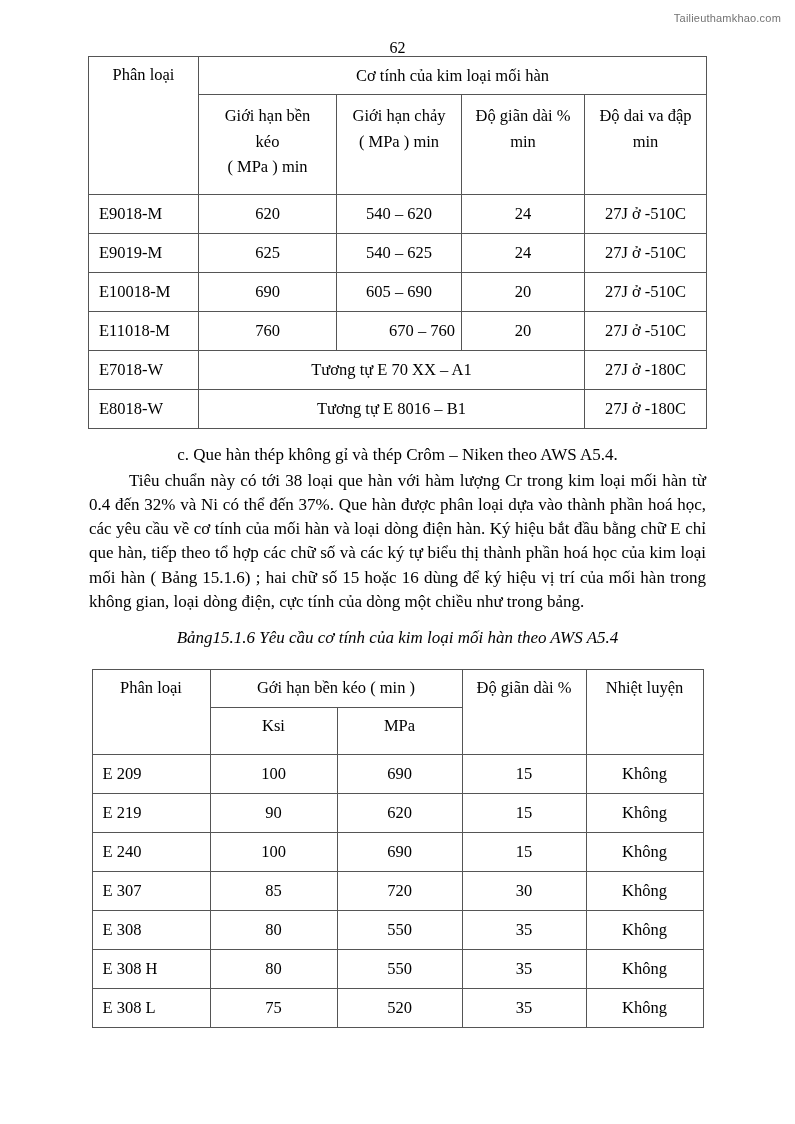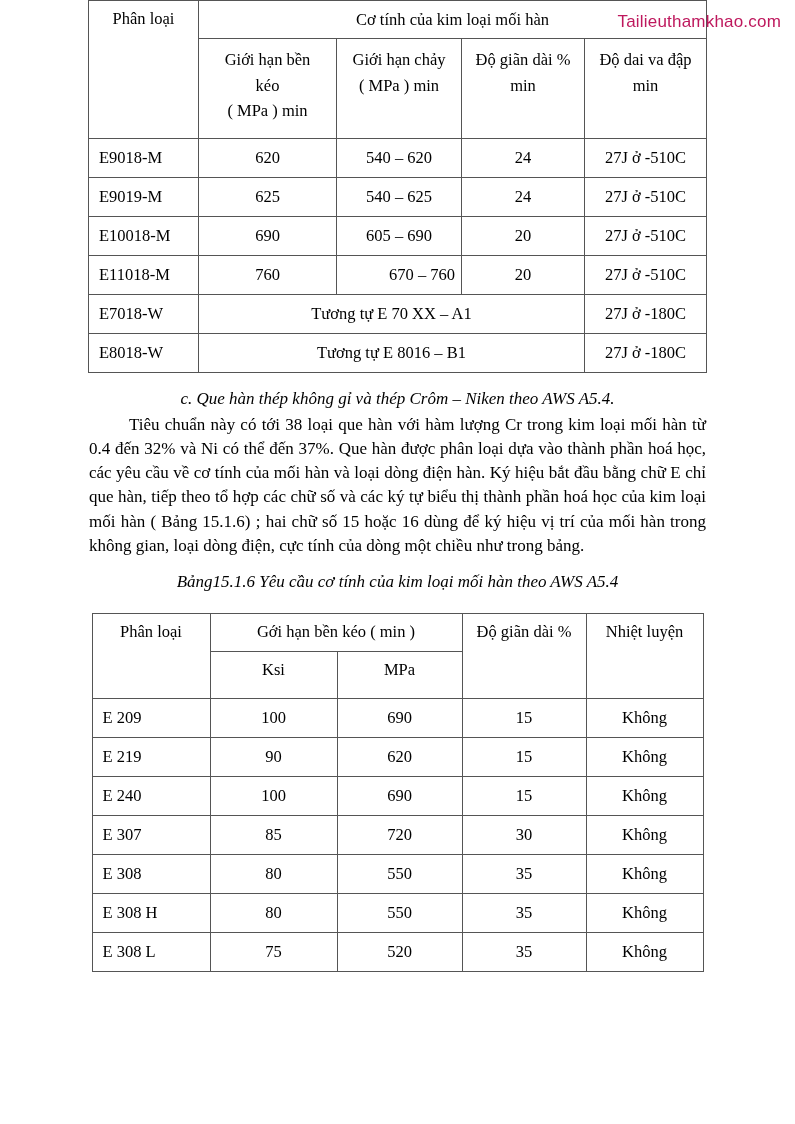--- a/index.html
+++ b/index.html
@@ -19,22 +19,22 @@
     position: relative;
     width: 795px;
     height: 1124px;
     box-sizing: border-box;
   }
   .watermark {
     position: absolute;
     top: 12px;
     right: 14px;
     font-family: "Liberation Sans", sans-serif;
-    font-size: 17px;
-    color: #be185d;
+    font-size: 11px;
+    color: #737373;
     letter-spacing: 0.2px;
     white-space: nowrap;
   }
   .page-number {
     text-align: center;
     font-size: 16px;
     padding-top: 40px;
     line-height: 1;
   }
   .table-caption {
@@ -78,41 +78,41 @@
     line-height: 1.55;
   }
   .body-text {
     margin: 0 auto;
     width: 617px;
     font-size: 17px;
     line-height: 1.42;
     text-align: justify;
   }
   .section-head {
-    font-style: italic;
     text-align: center;
     font-size: 17px;
     margin-top: 16px;
     margin-bottom: 4px;
   }
   .para {
     text-indent: 40px;
     margin: 0;
   }
   .wrap {
     padding: 0 36px;
   }
 </style>
 </head>
 <body>
 
 <div class="page">
 
   <div class="watermark">Tailieuthamkhao.com</div>
 
+  <div class="page-number">62</div>
 
   <div class="wrap">
 
 
     <table class="tbl">
       <colgroup>
         <col style="width:110px">
         <col style="width:138px">
         <col style="width:125px">
         <col style="width:123px">

